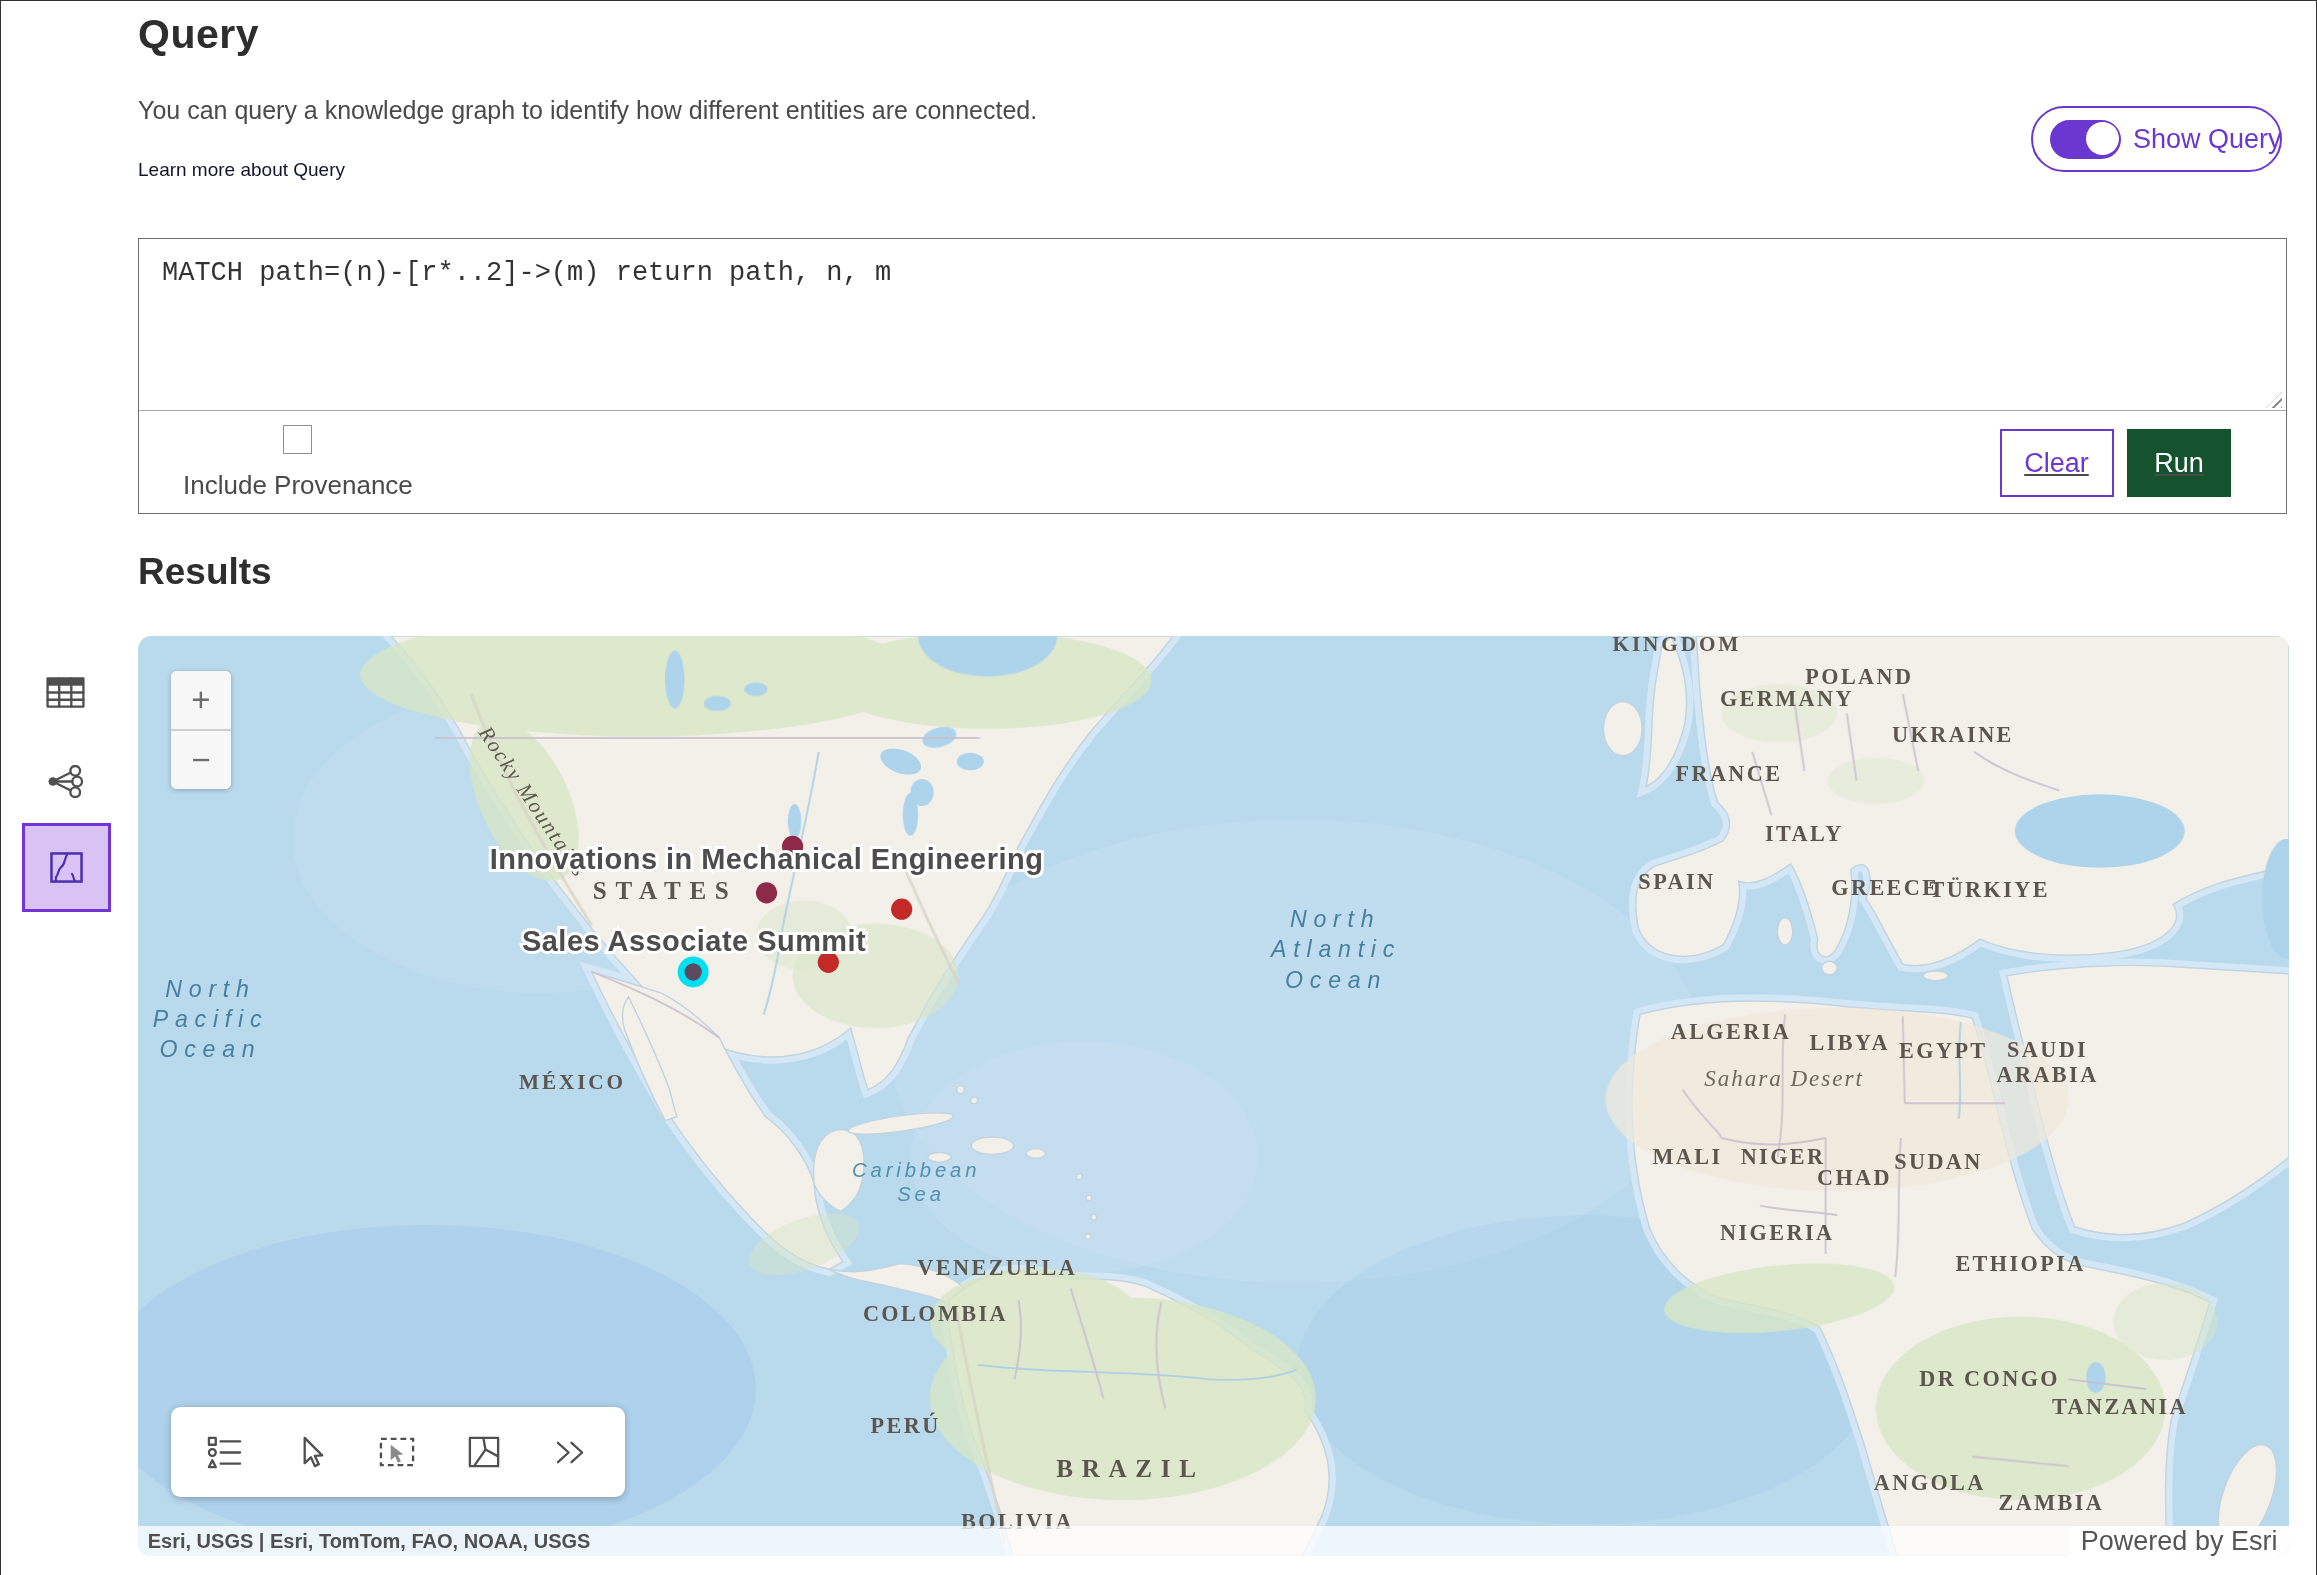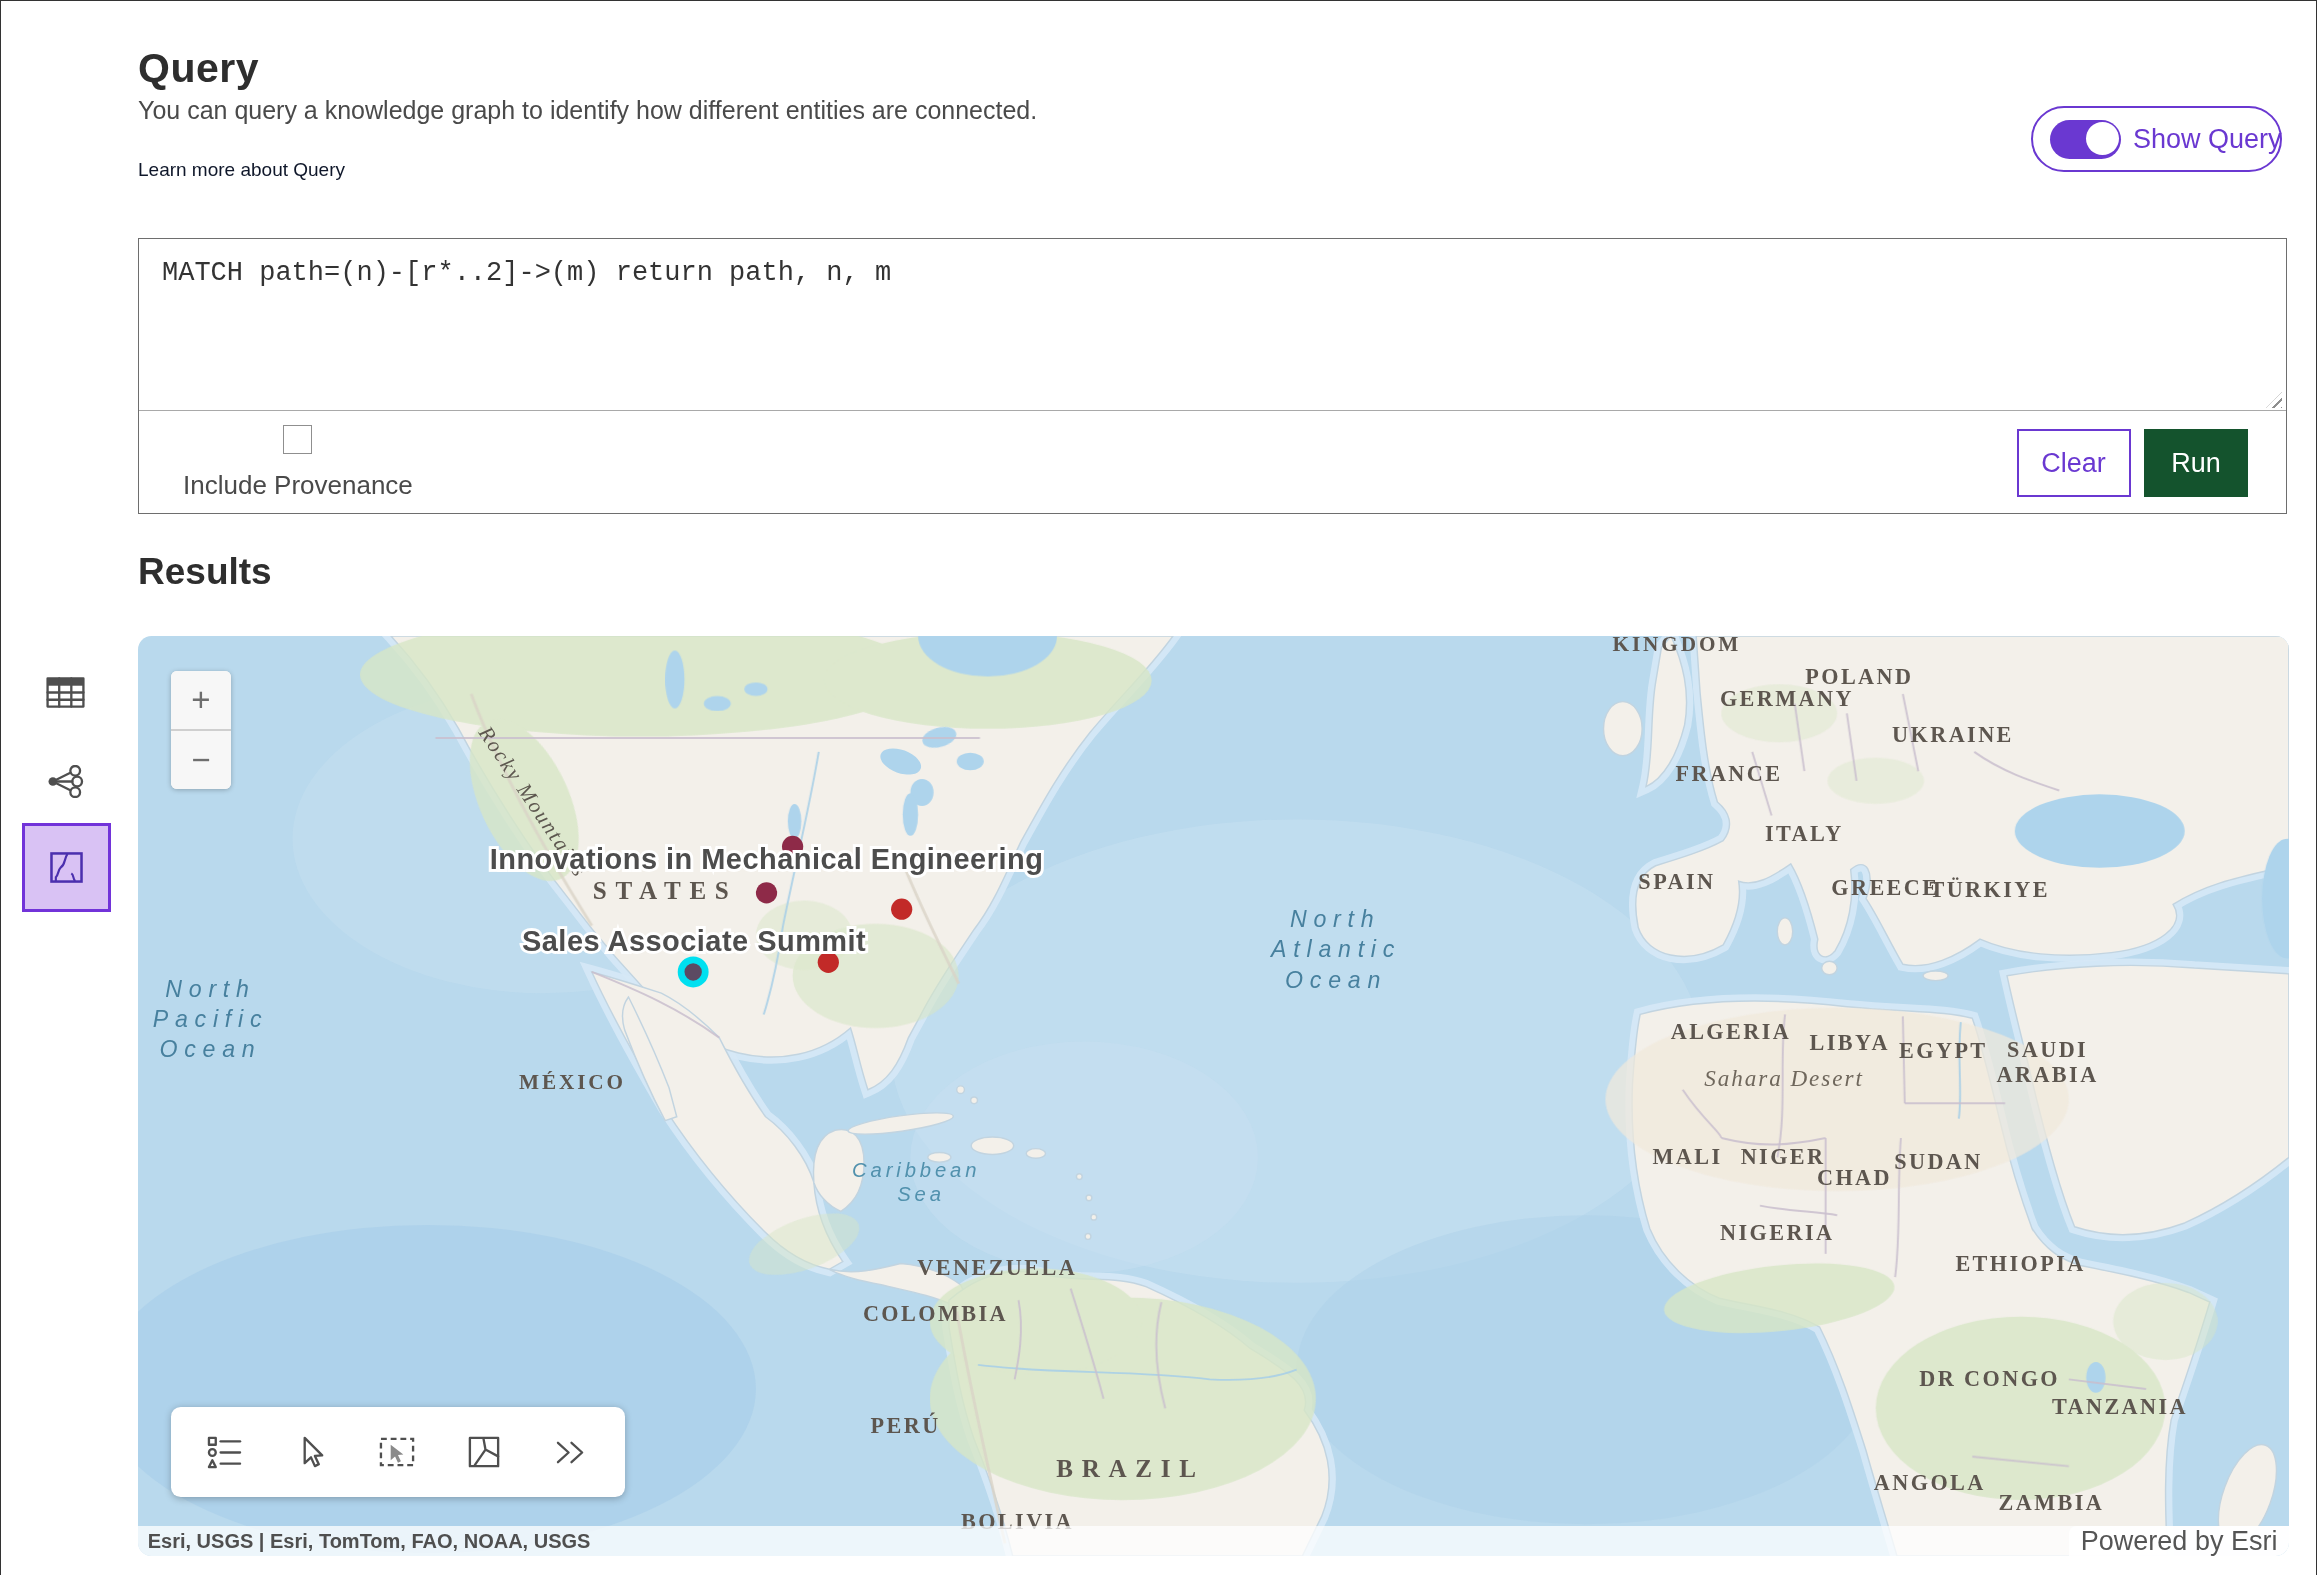--- a/index.html
+++ b/index.html
@@ -1,40 +1,40 @@
 <!DOCTYPE html>
 <html><head>
 <meta charset="utf-8">
 <style>
   html,body{margin:0;padding:0;background:#ffffff;}
   .page{position:relative;width:2317px;height:1576px;background:#fff;
         border:1.9px solid #333;box-sizing:border-box;overflow:hidden;
         font-family:"Liberation Sans",sans-serif;color:#4a4a4a;}
   
-  .h1{position:absolute;left:137px;top:9.7px;font-size:41px;font-weight:700;color:#2e2e2e;letter-spacing:0.5px;margin-top:34px;}
+  .h1{position:absolute;left:137px;top:9.7px;font-size:41px;font-weight:700;color:#2e2e2e;letter-spacing:0.5px;}
   .desc{position:absolute;left:137px;top:95px;font-size:25px;color:#4a4a4a;}
   .learn{position:absolute;left:137px;top:158px;font-size:19px;color:#0f172a;text-decoration:none;cursor:pointer;}
   .pill{position:absolute;left:2030px;top:105px;width:251px;height:66px;border:2.4px solid #6a38d1;
         border-radius:39px;display:flex;align-items:center;gap:11.6px;padding:0 17.4px;box-sizing:border-box;
         background:#fff;cursor:pointer;}
   .toggle{width:71px;height:39px;border-radius:21px;background:#6a38d1;position:relative;flex:0 0 auto;}
   .knob{position:absolute;right:2.9px;top:2.9px;width:33px;height:33px;border-radius:50%;background:#fff;}
   .pill-label{font-size:27px;color:#6a38d1;white-space:nowrap;}
   
   .panel{position:absolute;left:137px;top:237px;width:2149px;height:276px;border:1.9px solid #6e6e6e;box-sizing:border-box;background:#fff;}
   .panel textarea{display:block;width:100%;height:172px;box-sizing:border-box;border:none;border-bottom:1.4px solid #a9a9a9;
         resize:none;outline:none;padding:19.3px 23px;font-family:"Liberation Mono",monospace;font-size:27px;color:#333;}
   .resize-glyph{position:absolute;top:153px;right:3.9px;width:16.4px;height:16.4px;
         background:repeating-linear-gradient(135deg,transparent 0 3.9px,#8f8f8f 3.9px 5.8px);
         clip-path:polygon(100% 0,100% 100%,0 100%);}
   .controls{position:absolute;left:0;right:0;bottom:0;height:100px;display:flex;align-items:center;}
   .chk-wrap{display:flex;align-items:center;gap:15.4px;margin-left:44px;flex-direction:column;}
   .chk{width:29px;height:29px;border:1.9px solid #8f8f8f;background:#fff;box-sizing:border-box;cursor:pointer;}
   .chk-label{font-size:26px;color:#4a4a4a;}
-  .btns{margin-left:auto;display:flex;gap:13.5px;margin-right:38px;}
+  .btns{margin-left:auto;display:flex;gap:13.5px;margin-right:55px;text-decoration:underline;}
   .btn{height:68px;display:flex;align-items:center;justify-content:center;font-size:27px;cursor:pointer;box-sizing:border-box;}
   .btn-clear{width:114px;background:#fff;border:2.4px solid #6a38d1;color:#6a38d1;}
   .btn-run{width:104px;background:#14532d;border:none;color:#fff;}
   
   .h2{position:absolute;left:137px;top:550px;font-size:37px;font-weight:700;color:#2e2e2e;}
   .side-btn{position:absolute;width:54px;height:50px;display:flex;align-items:center;justify-content:center;cursor:pointer;background:#fff;}
   .side-table{left:37px;top:666px;}
   .side-link{left:37px;top:755px;}
   .side-map{left:21px;top:822px;width:89px;height:89px;border:3.9px solid #7233d9;background:#d9c2f4;box-sizing:border-box;}
   

